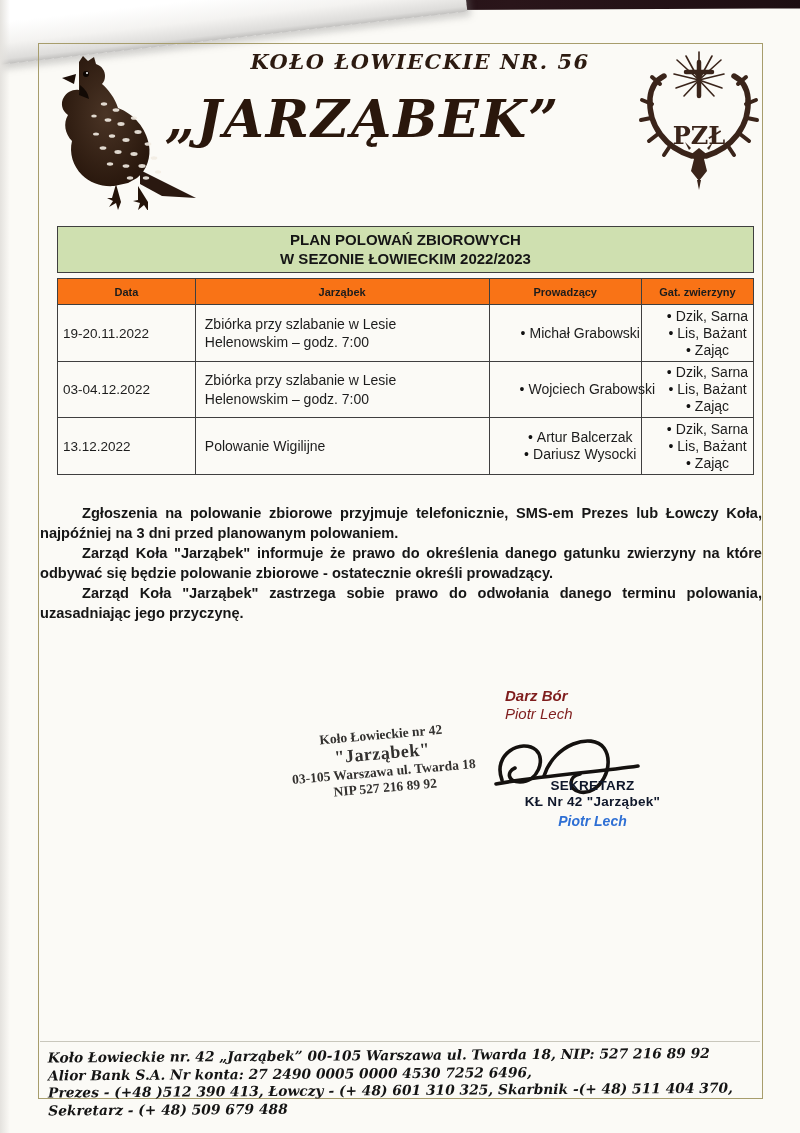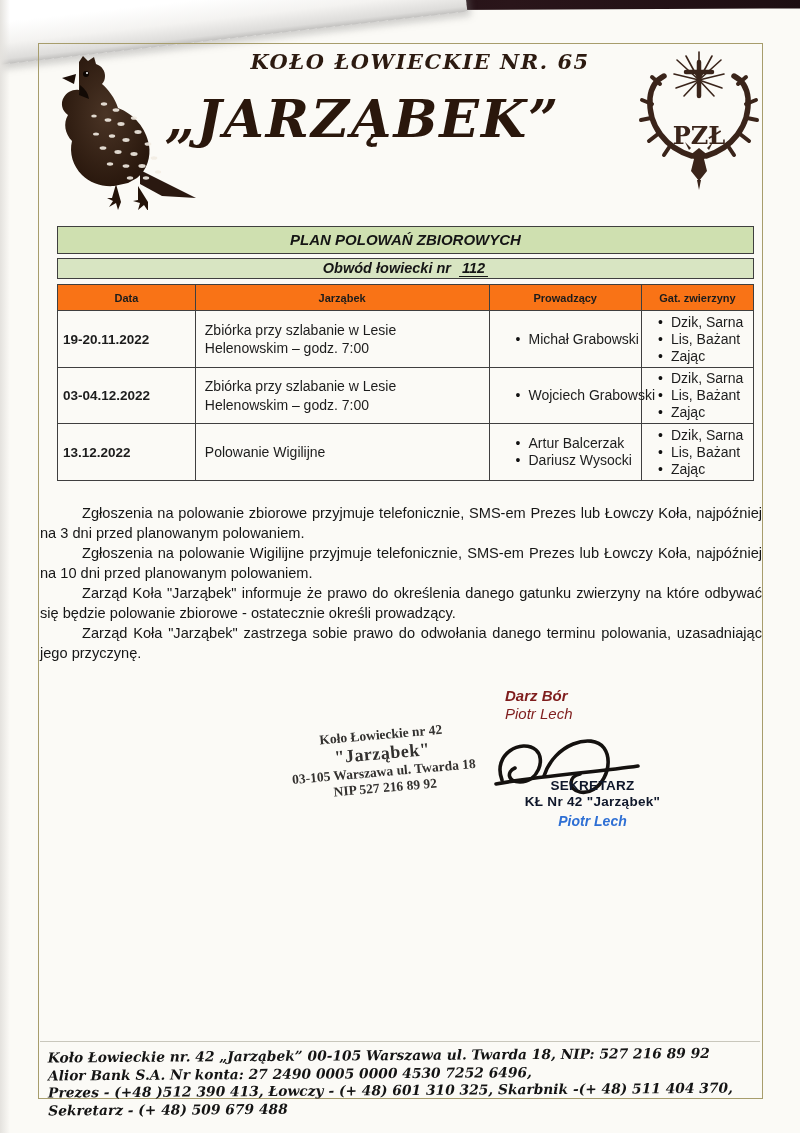--- a/index.html
+++ b/index.html
@@ -26,40 +26,40 @@
     font-family:"DejaVu Serif",serif;font-style:italic;font-weight:bold;
     font-size:21px;letter-spacing:1.5px;color:#2c1a10;}
   .club-name{position:absolute;left:165px;top:88px;width:480px;text-align:left;
     font-family:"DejaVu Serif",serif;font-style:italic;font-weight:bold;
     font-size:52px;letter-spacing:2px;color:#2a170c;}
   .bird{position:absolute;left:46px;top:52px;}
   .emblem{position:absolute;left:636px;top:44px;}
   
   .plan{position:absolute;left:57px;top:226px;width:697px;font-size:14px;}
   .plan-title{border:1.4px solid #3f3f3f;background:#cfe0b0;text-align:center;
-    font-weight:bold;font-size:15px;line-height:1.27;padding:3px 0 4px;color:#151515;font-style:italic;}
+    font-weight:bold;font-size:15px;line-height:1.27;padding:3px 0 4px;color:#151515;}
   .plan-district{border:1.2px solid #3f3f3f;background:#d8e5c2;text-align:center;
     font-weight:bold;font-style:italic;font-size:14.5px;padding:1px 0 2px;margin-top:4px;color:#151515;}
   .plan-district .num{border-bottom:1.4px solid #151515;padding:0 3px;}
   table.grid{border-collapse:collapse;width:697px;margin-top:5px;table-layout:fixed;}
   table.grid th,table.grid td{border:1.2px solid #3f3f3f;vertical-align:middle;}
   table.grid th{font-size:11px;font-weight:bold;height:23px;background:#f97316;}
   col.c-date{width:19.8%;} col.c-details{width:42.2%;}
   col.c-lead{width:21.9%;} col.c-species{width:16.1%;}
-  td.cell-date{padding:2px 2px 2px 5px;font-size:13.5px;font-weight:bold;}
+  td.cell-date{padding:2px 2px 2px 5px;font-size:13.5px;}
   td.cell-details{padding:3px 9px;line-height:1.3;}
   td.cell-list{padding:2px 0 2px 0;}
-  ul.blist{list-style:none;margin:0;padding:0 0 0 16px;line-height:17px;}
+  ul.blist{list-style:none;margin:0;padding:0 0 0 16px;line-height:17px;text-align:center;}
   ul.blist li{white-space:nowrap;}
   ul.blist .blt{display:inline-block;width:13px;color:#111;}
   td.cell-lead ul.blist{padding-left:26px;}
   tr.r1{height:57px;} tr.r2{height:56px;} tr.r3{height:57px;}
   
   .notes{position:absolute;left:40px;top:504px;width:722px;
-    font-size:14.6px;line-height:1.37;text-align:justify;color:#161616;}
+    font-size:14.6px;line-height:1.37;text-align:justify;color:#161616;font-weight:bold;}
   .notes p{margin:0;text-indent:42px;}
   
   .stamp-addr{position:absolute;left:268px;top:727px;width:230px;text-align:center;
     font-family:"Liberation Serif",serif;font-weight:bold;color:#33312f;
     transform:rotate(-5deg);line-height:1.18;font-size:13.5px;}
   .stamp-addr .big{font-size:18px;letter-spacing:.5px;}
   .sig-block{position:absolute;left:505px;top:687px;width:220px;
     font-size:15px;font-style:italic;line-height:1.22;color:#7f1d1d;}
   .sig-block .greet{font-weight:bold;}
   .sig-scribble{position:absolute;left:488px;top:732px;}
@@ -75,21 +75,21 @@
 </style>
 </head>
 <body>
 
 <div class="artifact-topbar"></div>
 <div class="artifact-fold"></div>
 <div class="artifact-leftedge"></div>
 
 <div class="frame" style="border-color: rgb(167, 157, 108);"></div>
 
-<div class="club-line">KOŁO ŁOWIECKIE NR. 65</div>
+<div class="club-line">KOŁO ŁOWIECKIE NR. 56</div>
 <div class="club-name">„JARZĄBEK”</div>
 
 <div class="bird">
   <svg width="190" height="158" viewBox="0 0 190 158">
     <defs>
       <radialGradient id="spk" cx="50%" cy="45%" r="65%">
         <stop offset="0%" stop-color="#4a3425"></stop>
           <stop offset="100%" stop-color="#241309"></stop>
       </radialGradient>
     </defs>
@@ -176,24 +176,21 @@
       <path d="M53,106 l-4,-8 6,6 z"></path>
         <path d="M73,106 l4,-8 -6,6 z"></path>
       <path d="M61,136 l2,10 2,-10 z"></path>
     </g>
   </svg>
 </div>
 
 <div class="plan">
   <div class="plan-title" style="background: rgb(207, 224, 176);">
     <div>PLAN POLOWAŃ ZBIOROWYCH</div>
-  </div>
-  <div class="plan-district" style="background: rgb(216, 229, 194);">
-    <span>Obwód łowiecki nr</span>&nbsp;
-    <span class="num">112</span>
+    <div>W SEZONIE ŁOWIECKIM 2022/2023</div>
   </div>
   <table class="grid">
     <colgroup>
         <col class="c-date">
         <col class="c-details">
         <col class="c-lead">
         <col class="c-species">
       </colgroup>
     <thead>
       <tr>
@@ -252,21 +249,20 @@
               <li><span class="blt">•</span>Zając</li>
             </ul>
           </td>
         </tr>
       </tbody>
   </table>
 </div>
 
 <div class="notes">
   <p>Zgłoszenia na polowanie zbiorowe przyjmuje telefonicznie, SMS-em Prezes lub Łowczy Koła, najpóźniej na 3 dni przed planowanym polowaniem.</p>
-  <p>Zgłoszenia na polowanie Wigilijne przyjmuje telefonicznie, SMS-em Prezes lub Łowczy Koła, najpóźniej na 10 dni przed planowanym polowaniem.</p>
   <p>Zarząd Koła "Jarząbek" informuje że prawo do określenia danego gatunku zwierzyny na które odbywać się będzie polowanie zbiorowe - ostatecznie określi prowadzący.</p>
   <p>Zarząd Koła "Jarząbek" zastrzega sobie prawo do odwołania danego terminu polowania, uzasadniając jego przyczynę.</p>
 </div>
 
 <div class="stamp-addr">
   <div>Koło Łowieckie nr 42</div>
   <div class="big">"Jarząbek"</div>
   <div>03-105 Warszawa ul. Twarda 18</div>
   <div>NIP 527 216 89 92</div>
 </div>

